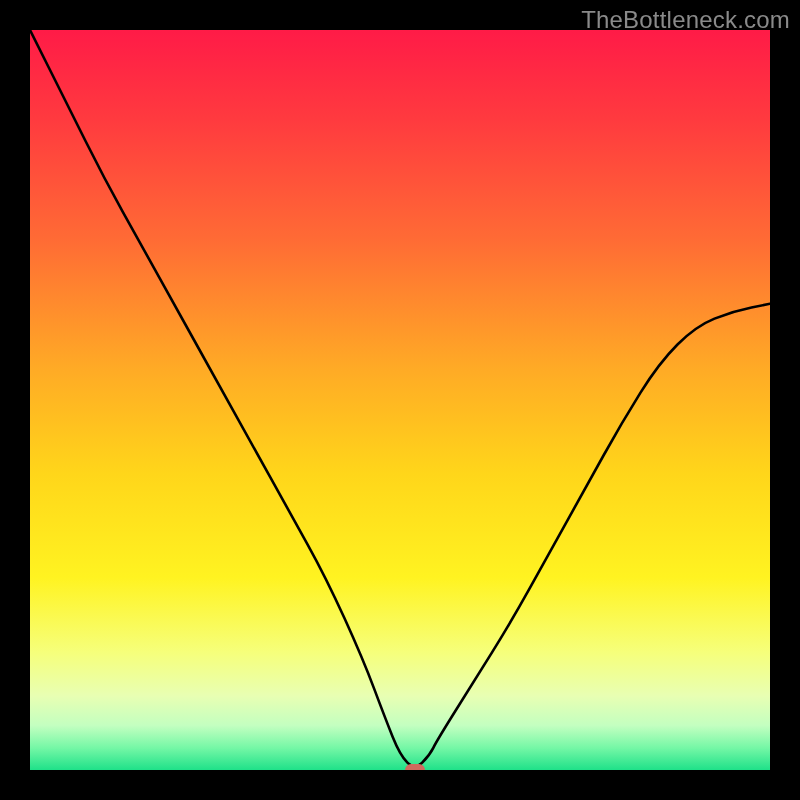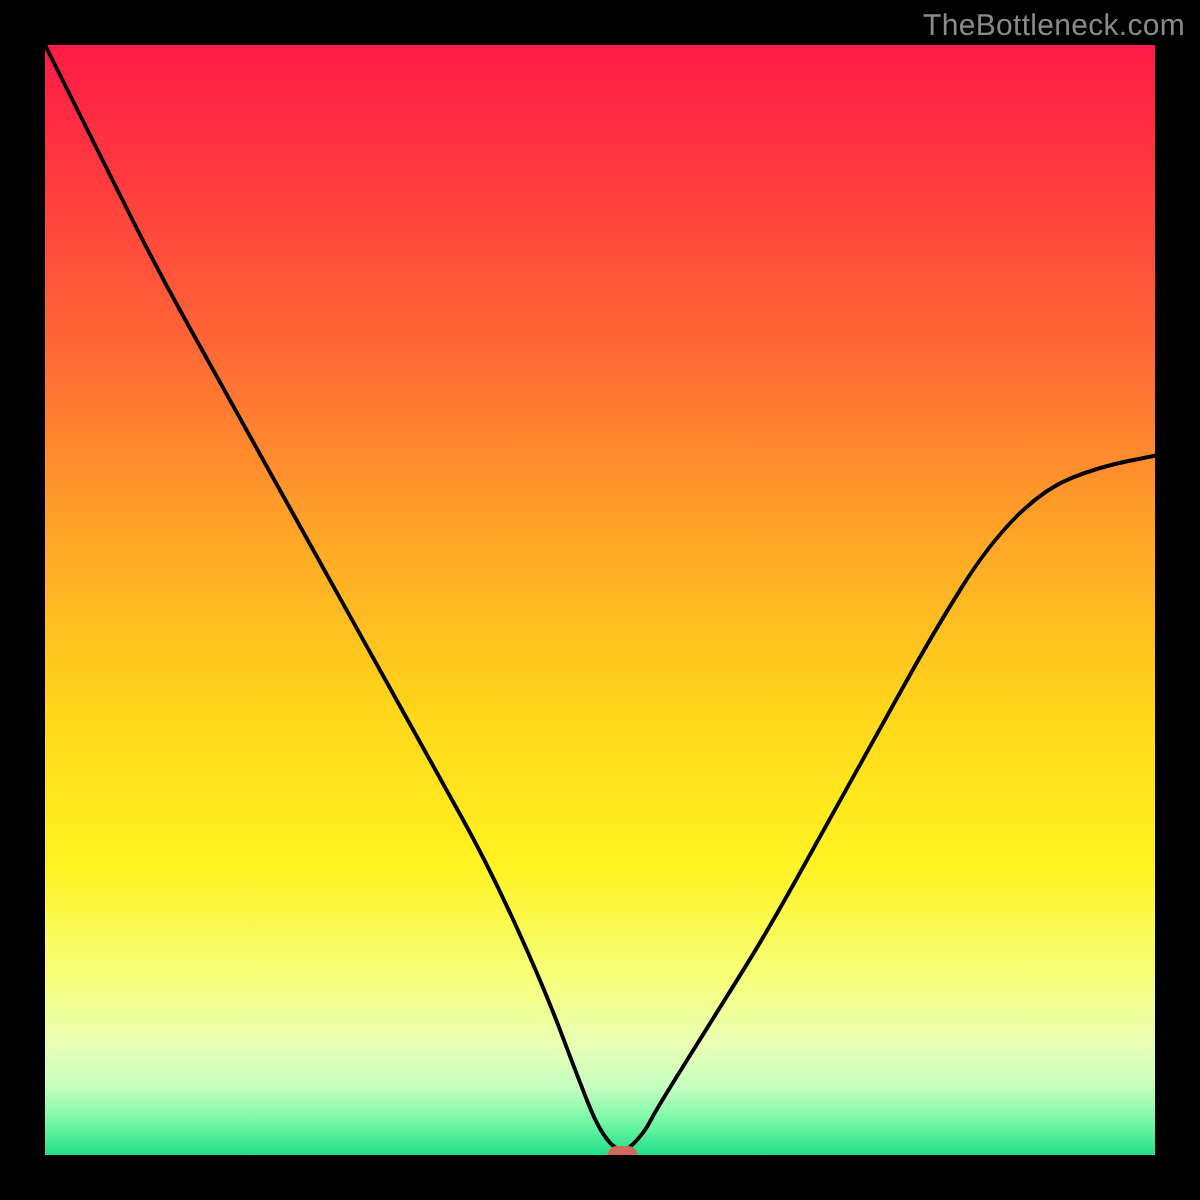--- a/index.html
+++ b/index.html
@@ -44,21 +44,21 @@
     width: 20px;
     height: 12px;
     border-radius: 6px;
     transform: translate(-50%, -50%);
   }
   .watermark {
     position: absolute;
     top: 6px;
     right: 10px;
     color: #8a8a8a;
-    font-size: 20px;
+    font-size: 24px;
     font-weight: 500;
     letter-spacing: 0.2px;
     user-select: none;
   }
 </style>
 </head>
 <body>
 
 <div class="frame">
 

